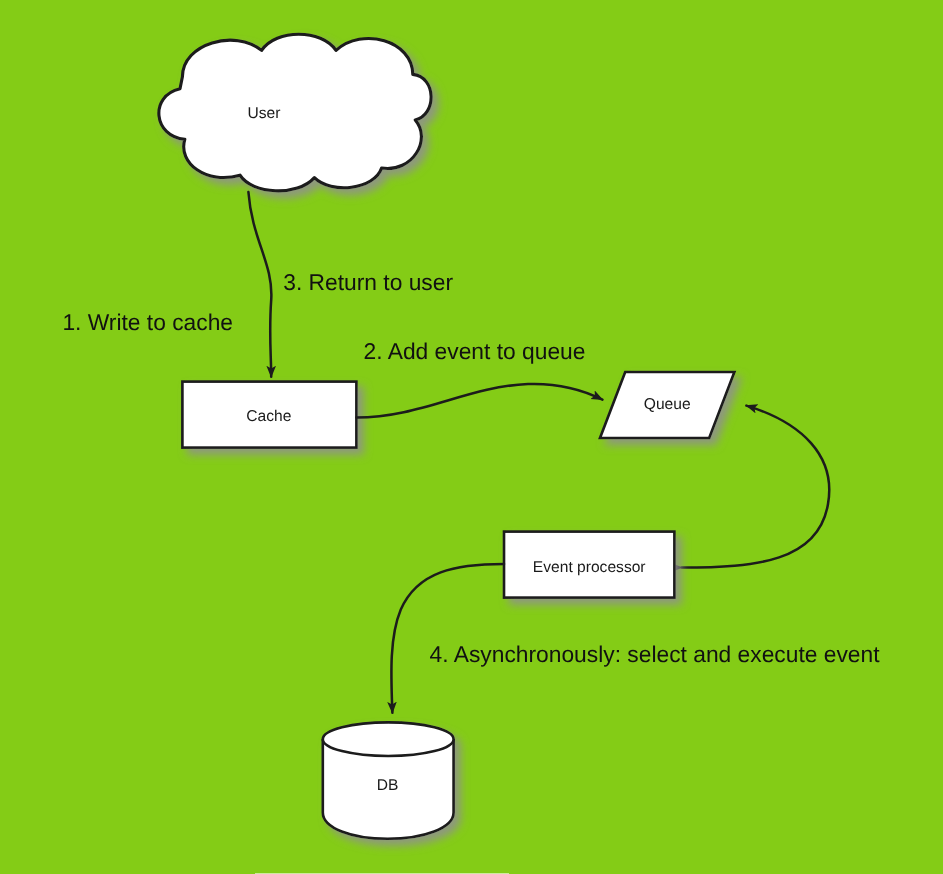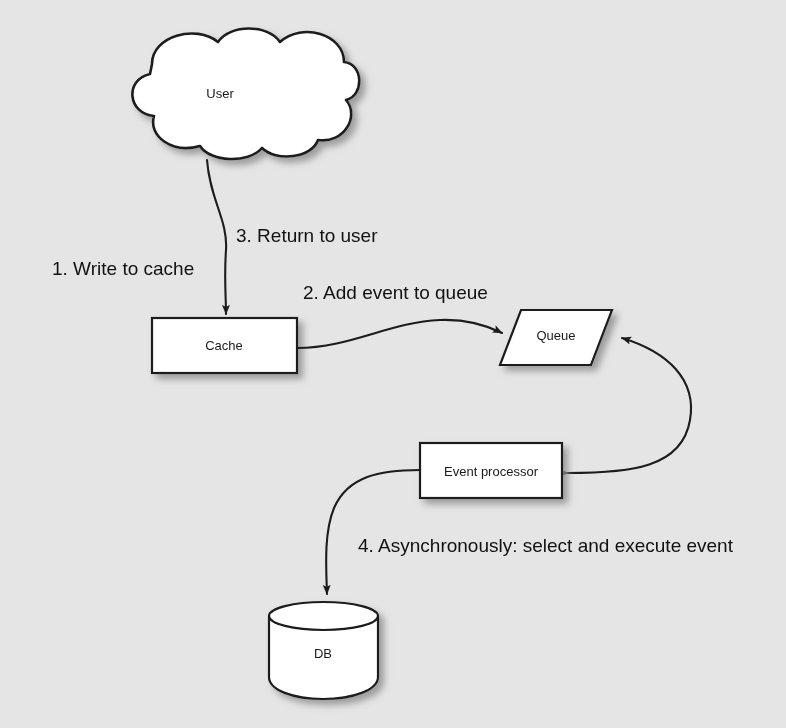--- a/index.html
+++ b/index.html
@@ -11,21 +11,21 @@
   body {
     width: 786px;
     height: 728px;
     font-family: "Liberation Sans", sans-serif;
     overflow: hidden;
   }
   #diagram-root {
     position: relative;
     width: 786px;
     height: 728px;
-    background: #e5e5e5;
+    background: #84cc16;
   }
   svg#diagram-svg {
     position: absolute;
     top: 0;
     left: 0;
     width: 786px;
     height: 728px;
     display: block;
   }
   .node-label {

